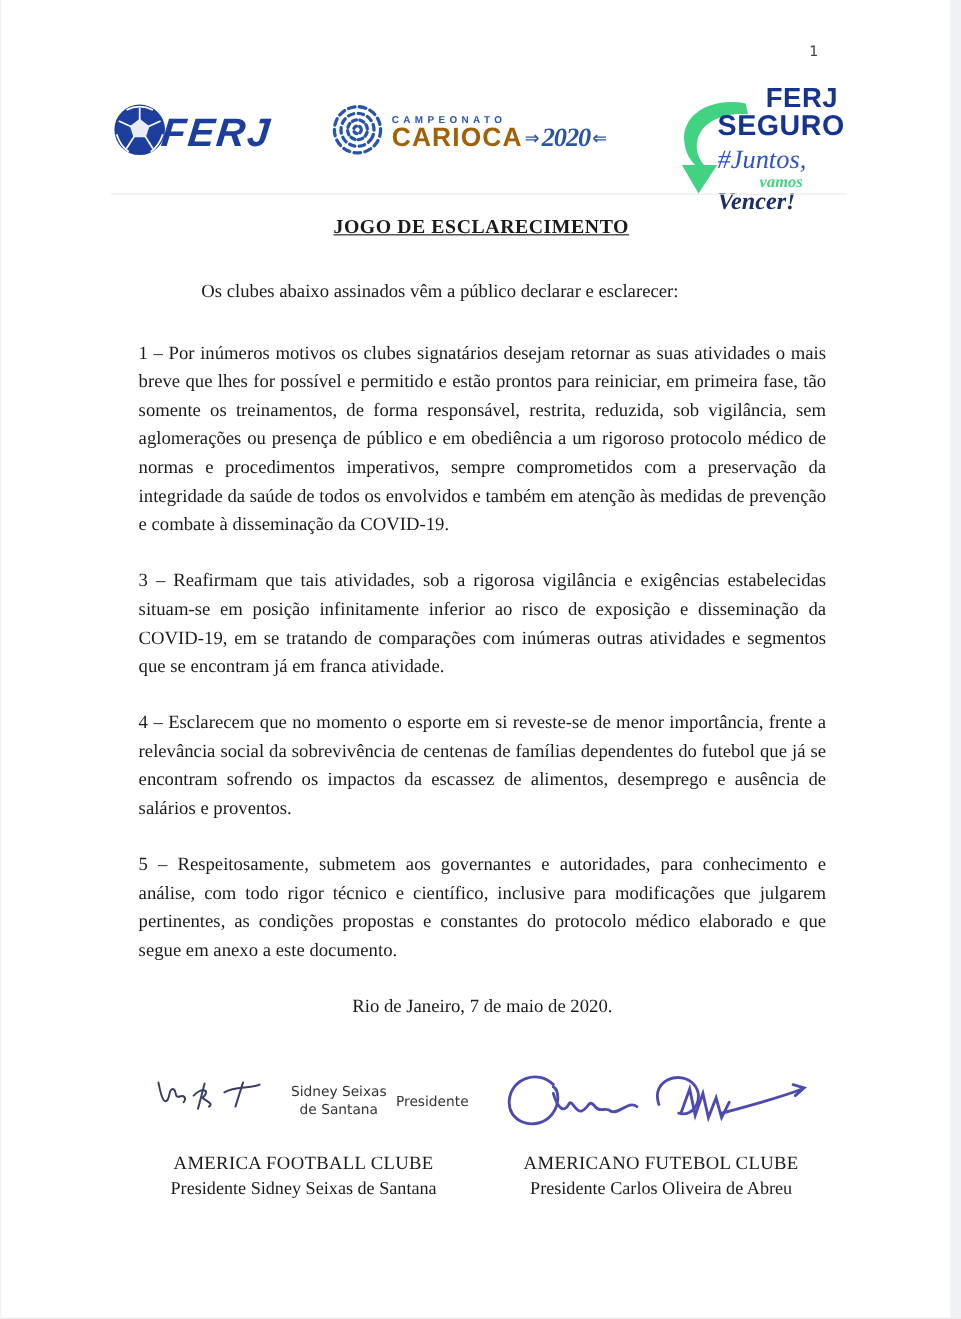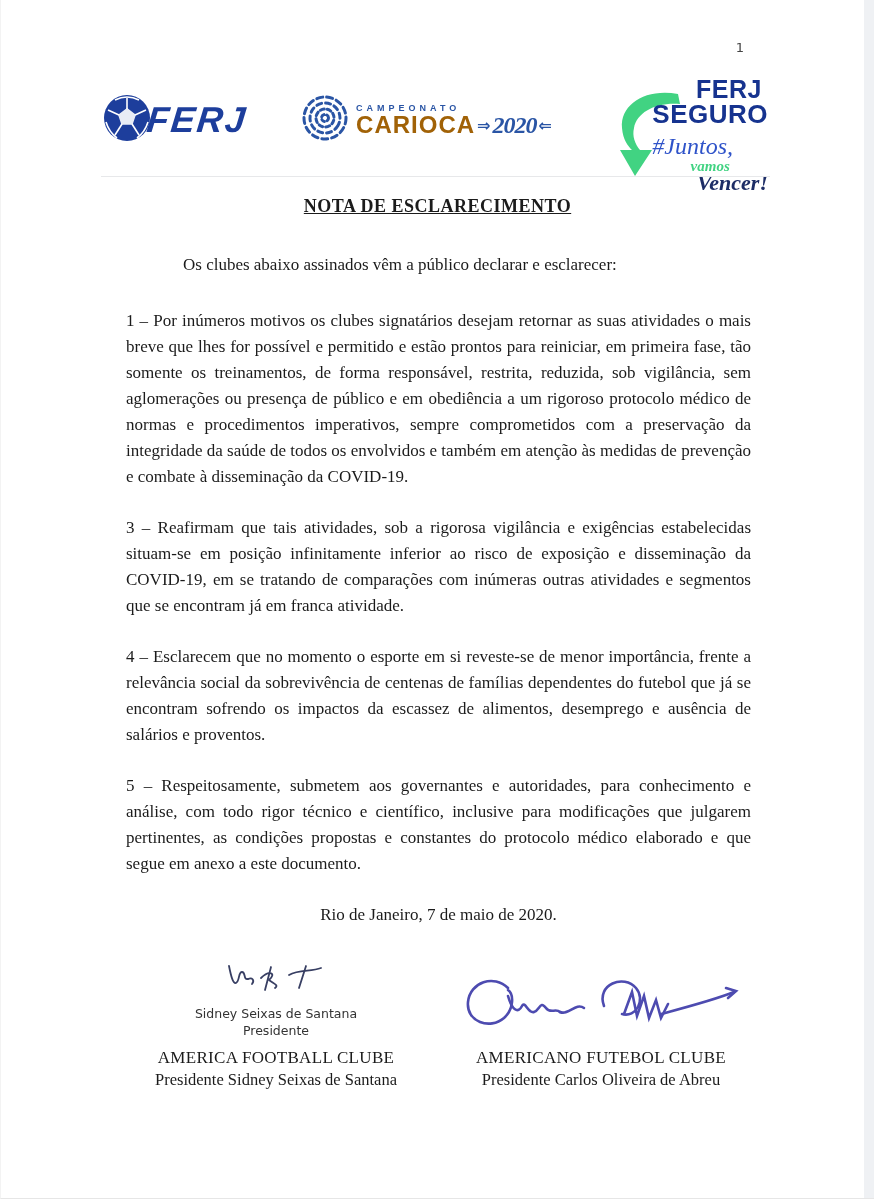--- a/index.html
+++ b/index.html
@@ -96,21 +96,21 @@
   .jogo-tag2 {
     font-family:"Liberation Serif", serif;
     font-style:italic; font-weight:bold;
     font-size:15px; line-height:0.8; color:#41d382;
     text-align:center; margin-top:2px;
   }
   .jogo-tag3 {
     font-family:"Liberation Serif", serif;
     font-style:italic; font-weight:bold;
     font-size:22px; line-height:1; color:#1d2d66;
-    text-align:right; margin-top:0px;
+    text-align:left; margin-top:0px;
   }
 
   
   .doc-title-wrap { position:absolute; top:196px; left:0; width:100%; text-align:center; }
   .doc-title {
     font-size:18px; font-weight:bold; letter-spacing:0.5px;
     text-decoration:underline;
   }
   .doc-body {
     position:absolute; top:252px; left:125px; width:625px;
@@ -119,21 +119,21 @@
   .intro { text-indent:57px; margin-bottom:30px; text-align:left; }
   .para { margin-bottom:25px; }
   .dateline { text-align:center; margin-top:4px; }
 
   
   .signatures {
     position:absolute; top:962px; left:125px; width:625px;
     display:flex; justify-content:space-between;
   }
   .sig-col { width:300px; text-align:center; }
-  .sig-art { height:78px; display:flex; flex-direction:column; align-items:center; justify-content:flex-end; }
+  .sig-art { height:78px; display:flex; flex-direction:row; align-items:center; justify-content:flex-start; }
   .typed-name, .typed-role {
     font-family:"DejaVu Sans", sans-serif;
     font-size:12.5px; color:#333; line-height:1.35;
   }
   .sig-club { font-size:17px; letter-spacing:0.3px; margin-top:8px; }
   .sig-club-role { font-size:16.5px; margin-top:2px; }
 </style>
 </head>
 <body>
 
@@ -199,21 +199,21 @@
         <div class="jogo-tag1">#Juntos,</div>
         <div class="jogo-tag2">vamos</div>
         <div class="jogo-tag3">Vencer!</div>
       </span>
     </div>
   </div>
 
   <div class="header-rule"></div>
 
   <div class="doc-title-wrap">
-    <span class="doc-title">NOTA DE ESCLARECIMENTO</span>
+    <span class="doc-title">JOGO DE ESCLARECIMENTO</span>
   </div>
 
   <div class="doc-body">
     <p class="intro">Os clubes abaixo assinados vêm a público declarar e esclarecer:</p>
     <p class="para">1 – Por inúmeros motivos os clubes signatários desejam retornar as suas atividades o mais breve que lhes for possível e permitido e estão prontos para reiniciar, em primeira fase, tão somente os treinamentos, de forma responsável, restrita, reduzida, sob vigilância, sem aglomerações ou presença de público e em obediência a um rigoroso protocolo médico de normas e procedimentos imperativos, sempre comprometidos com a preservação da integridade da saúde de todos os envolvidos e também em atenção às medidas de prevenção e combate à disseminação da COVID-19.</p>
     <p class="para">3 – Reafirmam que tais atividades, sob a rigorosa vigilância e exigências estabelecidas situam-se em posição infinitamente inferior ao risco de exposição e disseminação da COVID-19, em se tratando de comparações com inúmeras outras atividades e segmentos que se encontram já em franca atividade.</p>
     <p class="para">4 – Esclarecem que no momento o esporte em si reveste-se de menor importância, frente a relevância social da sobrevivência de centenas de famílias dependentes do futebol que já se encontram sofrendo os impactos da escassez de alimentos, desemprego e ausência de salários e proventos.</p>
     <p class="para">5 – Respeitosamente, submetem aos governantes e autoridades, para conhecimento e análise, com todo rigor técnico e científico, inclusive para modificações que julgarem pertinentes, as condições propostas e constantes do protocolo médico elaborado e que segue em anexo a este documento.</p>
     <p class="dateline">Rio de Janeiro, 7 de maio de 2020.</p>
   </div>

